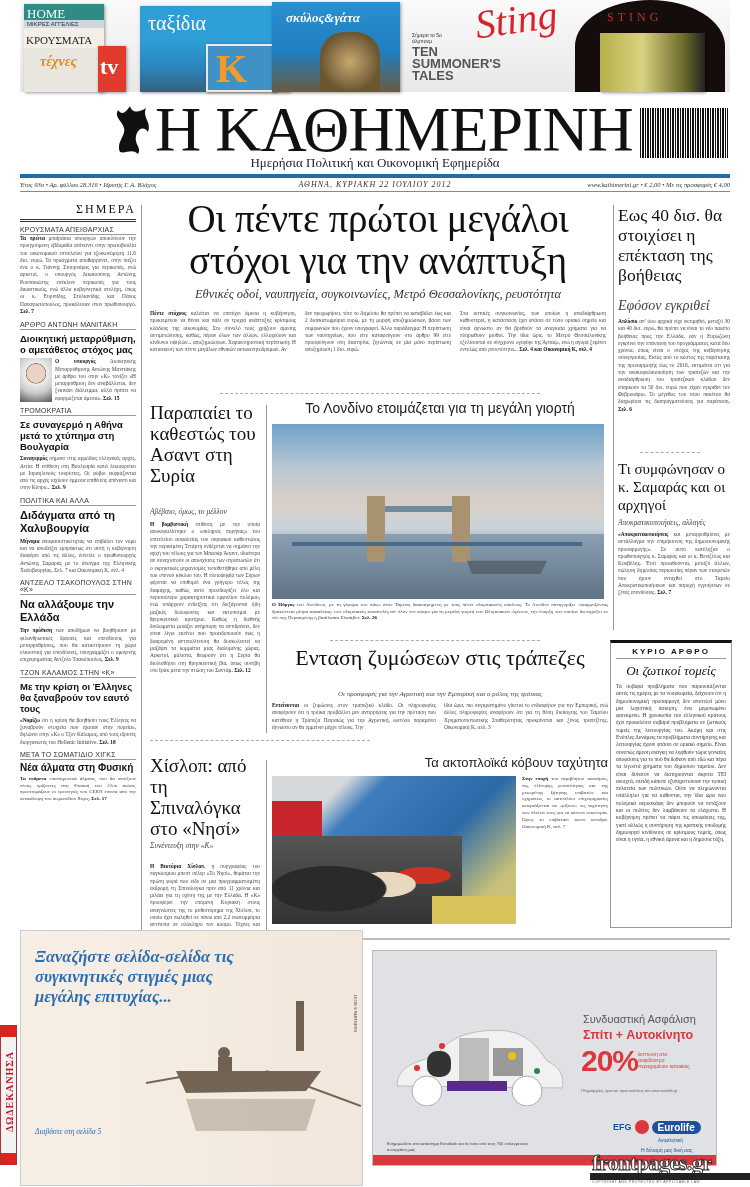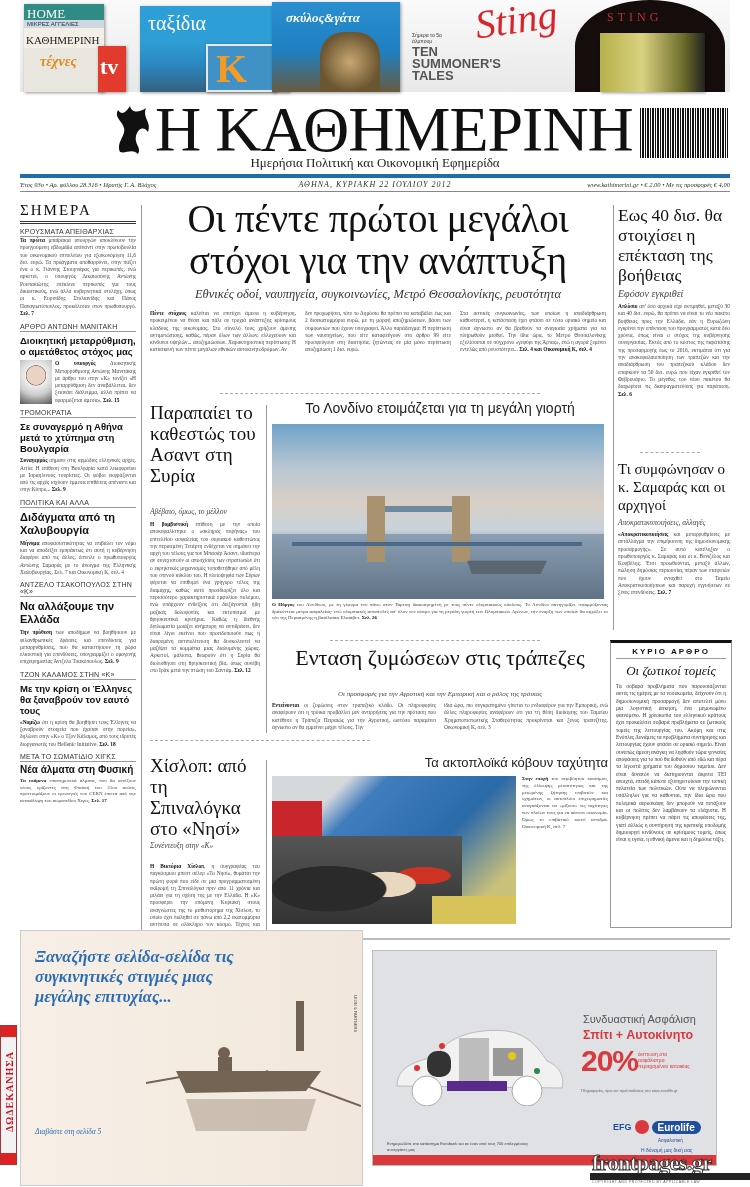--- a/index.html
+++ b/index.html
@@ -25,21 +25,21 @@
 
 .vrule{position:absolute;width:1px;background:#999}
 </style>
 </head>
 <body>
 
 <div id="promo" class="abs">
   <div class="cover" style="left:4px;top:4px;width:80px;height:88px;background:#e9e6df">
     <div class="serif" style="background:#2f8c84;color:#fff;font-size:13px;padding:2px 3px;height:16px">HOME</div>
     <div class="sans" style="font-size:6px;color:#234;padding:1px 3px;background:#cfd8e0">ΜΙΚΡΕΣ ΑΓΓΕΛΙΕΣ</div>
-    <div class="serif" style="font-size:11px;color:#222;padding:6px 2px 0;background:#f3efe6;height:20px">ΚΑΘΗΜΕΡΙΝΗ</div>
+    <div class="serif" style="font-size:11px;color:#222;padding:6px 2px 0;background:#f3efe6;height:20px">ΚΡΟΥΣΜΑΤΑ</div>
     <div class="serif" style="font-size:14px;font-style:italic;color:#e08a1e;padding:6px 0 0 16px;font-weight:bold">τέχνες</div>
   </div>
   <div class="cover" style="left:78px;top:46px;width:28px;height:46px;background:#e23b2e">
     <div class="serif" style="color:#fff;font-size:22px;font-weight:bold;padding:8px 0 0 2px">tv</div>
   </div>
   <div class="cover" style="left:120px;top:6px;width:150px;height:86px;background:linear-gradient(#2e9fd6 0 40%,#2b86be 70%,#35627e)">
     <div class="serif" style="color:#fff;font-size:20px;padding:6px 0 0 8px">ταξίδια</div>
   </div>
   <div class="cover" style="left:186px;top:44px;width:70px;height:48px;background:#3f91c6;border:2px solid #e8e8e8">
     <div class="serif" style="color:#f39b24;font-size:40px;font-weight:bold;padding:0 0 0 8px;line-height:46px">K</div>
@@ -66,21 +66,21 @@
 <div class="abs" style="left:640px;top:108px;width:88px;height:50px;background:repeating-linear-gradient(90deg,#111 0 1px,#fff 1px 2px,#111 2px 4px,#fff 4px 5px)"></div>
 <div id="tagline" class="abs serif">Ημερήσια Πολιτική και Οικονομική Εφημερίδα</div>
 <div id="bluebar" class="abs"></div>
 <div id="dateline" class="abs serif">
   <span style="left:0">Έτος 93ο • Αρ. φύλλου 28.316 • Ιδρυτής Γ. Α. Βλάχος</span>
   <span style="left:0;width:100%;text-align:center;font-size:8px;letter-spacing:1px;top:1px">ΑΘΗΝΑ, ΚΥΡΙΑΚΗ 22 ΙΟΥΛΙΟΥ 2012</span>
   <span style="right:0">www.kathimerini.gr • € 2,00 • Με τις προσφορές € 4,00</span>
 </div>
 
 <div class="abs" style="left:20px;top:202px;width:116px">
-  <div class="serif" style="text-align:left;font-size:15px;letter-spacing:2px;border-bottom:3px double #333;padding-bottom:2px">ΣΗΜΕΡΑ</div>
+  <div class="serif" style="text-align:right;font-size:12px;letter-spacing:2px;border-bottom:3px double #333;padding-bottom:2px">ΣΗΜΕΡΑ</div>
 
   <div style="margin-top:4px">
     <div class="kicker">ΚΡΟΥΣΜΑΤΑ ΑΠΕΙΘΑΡΧΙΑΣ</div>
     <div class="body-txt"><b>Τα πρώτα</b> <span>μπαϊράκια υπουργών αποκλίνουν την προηγούμενη εβδομάδα απέναντι στην πρωτοβουλία του οικονομικού επιτελείου για εξοικονόμηση 11,6 δισ. ευρώ. Τα προάγματα αποθαρρύνει, στην πιέζει ένα ο κ. Γιάννης Στουρνάρας για περικοπές, ενώ αρκετοί, ο υπουργός Δικαιοσύνης Αντώνης Ρουπακιώτης επέκλινε περικοπές για τους δικαστικούς, ενώ άλλα κυβερνητικά στελέχη, όπως οι κ. Ευριπίδης Στυλιανίδης και Πάνος Παναγιωτόπουλος, προκάλεσαν στον πρωθυπουργό.</span> <b>Σελ. 7</b></div>
   </div>
 
   <div style="margin-top:6px">
     <div class="kicker">ΑΡΘΡΟ ΑΝΤΩΝΗ ΜΑΝΙΤΑΚΗ</div>
     <div class="lhead" style="font-size:9.5px;line-height:11px">Διοικητική μεταρρύθμιση, ο αμετάθετος στόχος μας</div>
     <div style="float:left;width:32px;height:44px;margin:0 3px 1px 0;background:radial-gradient(circle at 50% 35%,#e9d3c4 0 28%,#8a6a5a 30%,#eee 32%,#ccc 60%,#555)"></div>
@@ -127,21 +127,21 @@
     <div class="body-txt" style="flex:1"><b>Πέντε στόχους</b> <span>καλείται να επιτύχει άμεσα η κυβέρνηση, προκειμένου να θέσει και πάλι σε τροχιά ανάπτυξης κρίσιμους κλάδους της οικονομίας. Στο σύνολό τους χρήζουν άμεσης αντιμετώπισης, καθώς, πέραν όλων των άλλων, ελλοχεύουν και κίνδυνοι υψηλών... αποζημιώσεων. Χαρακτηριστική περίπτωση: Η κατασκευή των πέντε μεγάλων εθνικών αυτοκινητοδρόμων. Αν</span></div>
     <div class="body-txt" style="flex:1"><span>δεν προχωρήσει, τότε το Δημόσιο θα πρέπει να καταβάλει έως και 2 δισεκατομμύρια ευρώ, με τη μορφή αποζημιώσεων, βάσει των συμφωνιών που έχουν υπογραφεί. Άλλο παράδειγμα: Η περίπτωση των ναυπηγείων, που είτε καταφεύγουν στο άρθρο 99 είτε προσφεύγουν στη διαιτησία, ζητώντας σε μία μόνο περίπτωση αποζημίωση 1 δισ. ευρώ.</span></div>
     <div class="body-txt" style="flex:1"><span>Στα αστικές συγκοινωνίες, των οποίων η αναδιάρθρωση καθυστερεί, η κατάσταση έχει φτάσει σε τόσο οριακό σημείο και είναι άγνωστο αν θα βρεθούν τα αναγκαία χρήματα για να πληρωθούν μισθοί. Την ίδια ώρα, το Μετρό Θεσσαλονίκης εξελίσσεται σε σύγχρονο «γεφύρι της Άρτας», ενώ η αγορά ξεμένει εντελώς από ρευστότητα...</span> <b>Σελ. 4 και Οικονομική Κ, σελ. 4</b></div>
   </div>
 </div>
 <div class="abs dash" style="left:220px;top:393px;width:320px"></div>
 <div class="vrule" style="left:613px;top:205px;height:425px"></div>
 
 <div class="abs" style="left:618px;top:205px;width:112px">
   <div class="serif" style="font-size:17.5px;line-height:20px;color:#111">Εως 40 δισ. θα στοιχίσει η επέκταση της βοήθειας</div>
-  <div class="serif" style="font-size:10px;font-style:italic;color:#444;margin:3px 0 4px">Εφόσον εγκριθεί</div>
+  <div class="serif" style="font-size:14px;font-style:italic;color:#444;margin:13px 0 4px">Εφόσον εγκριθεί</div>
   <div class="body-txt"><b>Απλόσιο</b> <span>απ' όσο αρχικά είχε εκτιμηθεί, μεταξύ 30 και 40 δισ. ευρώ, θα πρέπει να είναι το νέο πακέτο βοήθειας προς την Ελλάδα, εάν η Ευρωζώνη εγκρίνει την επέκταση του προγράμματος κατά δύο χρόνια, όπως είναι ο στόχος της κυβέρνησης συνεργασίας. Εκτός από το κόστος της παράτασης της προσαρμογής έως το 2016, εκτιμάται ότι για την ανακεφαλαιοποίηση των τραπεζών και την αναδιάρθρωση του τραπεζικού κλάδου δεν επαρκούν τα 50 δισ. ευρώ που είχαν εγκριθεί τον Φεβρουάριο. Το μέγεθος του νέου πακέτου θα διαχωρίσει τις διαπραγματεύσεις για παράταση.</span> <b>Σελ. 6</b></div>
 </div>
 <div class="abs dash" style="left:640px;top:452px;width:60px"></div>
 <div class="abs" style="left:618px;top:460px;width:112px">
   <div class="serif" style="font-size:15px;line-height:18px;color:#111">Τι συμφώνησαν ο κ. Σαμαράς και οι αρχηγοί</div>
   <div class="serif" style="font-size:7.5px;font-style:italic;color:#444;margin:4px 0">Αποκρατικοποιήσεις, αλλαγές</div>
   <div class="body-txt"><b>«Αποκρατικοποιήσεις</b> <span>και μεταρρυθμίσεις με αντάλλαγμα την επιμήκυνση της δημοσιονομικής προσαρμογής». Σε αυτό κατέληξαν ο πρωθυπουργός κ. Σαμαράς και οι κ. Βενιζέλος και Κουβέλης. Έτσι προωθούνται, μεταξύ άλλων, πώληση δημόσιας περιουσίας πέραν των εταιρειών που έχουν ενταχθεί στο Ταμείο Αποκρατικοποιήσεων και παροχή εγγυήσεων σε ξένες επενδύσεις.</span> <b>Σελ. 7</b></div>
 </div>
 <div class="abs" style="left:610px;top:640px;width:122px;height:288px;border:1px solid #999;border-top:3px solid #111;padding:4px 5px">
   <div class="sans" style="font-size:8px;letter-spacing:2px;font-weight:bold;text-align:center;border-bottom:1px solid #999;padding-bottom:2px">ΚΥΡΙΟ ΑΡΘΡΟ</div>

